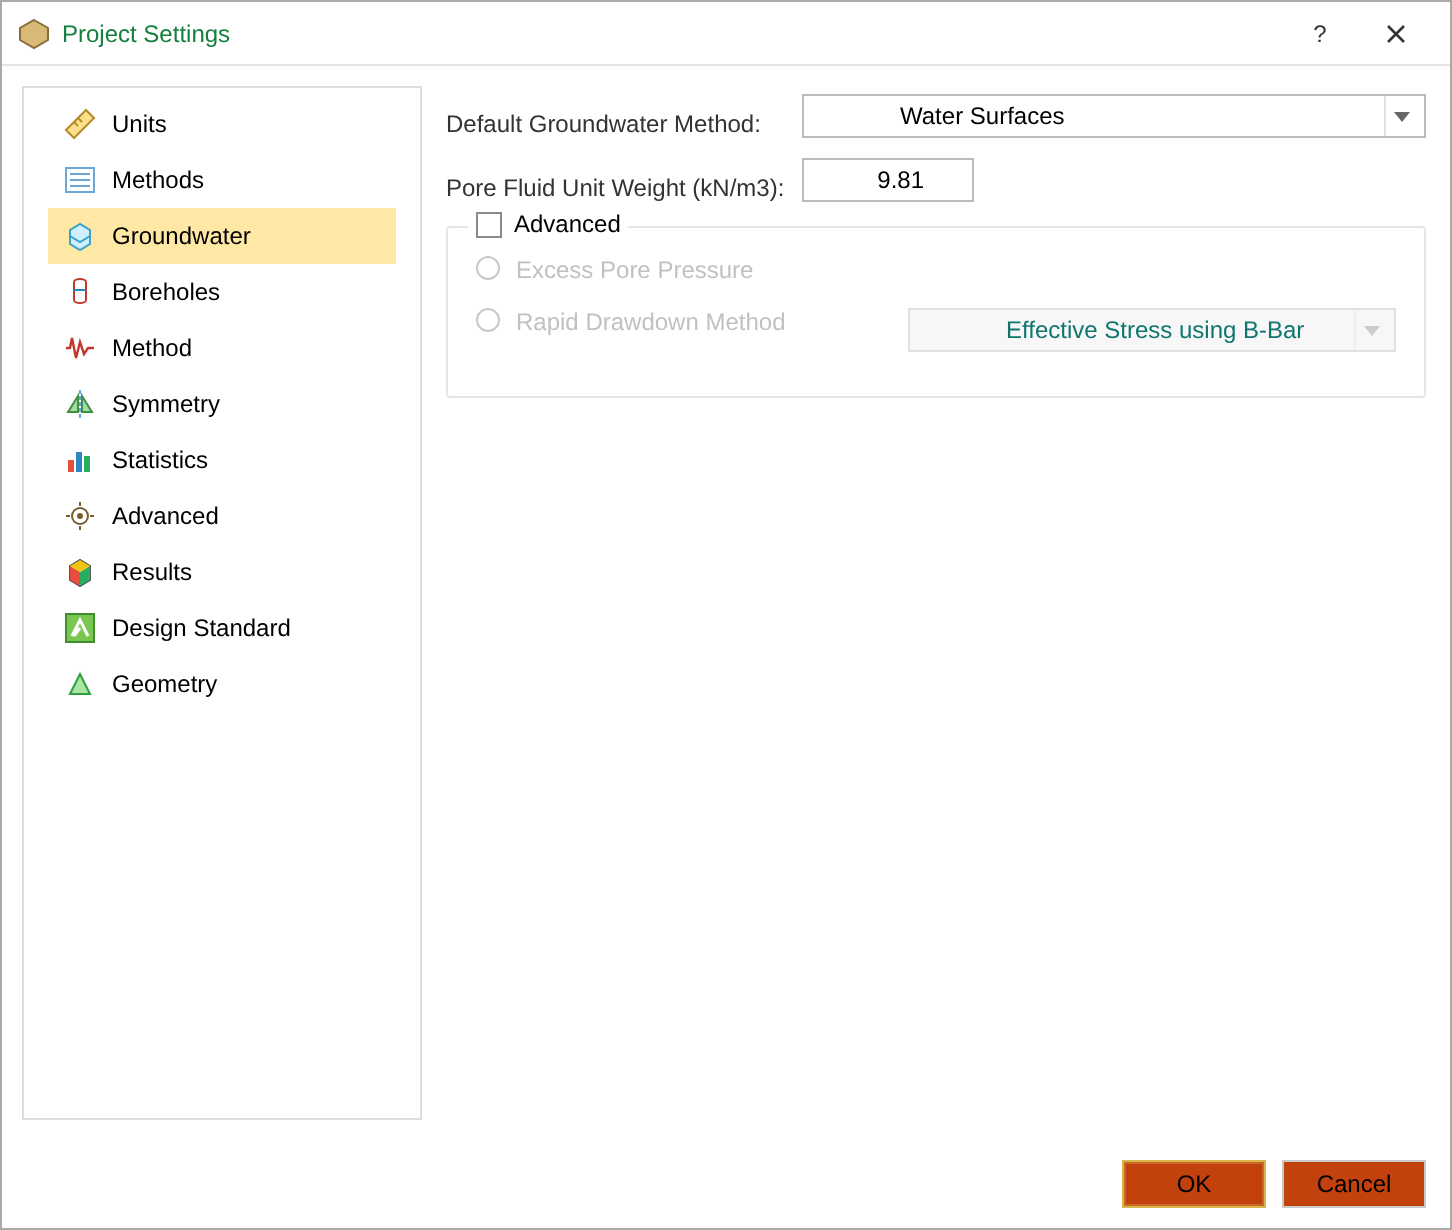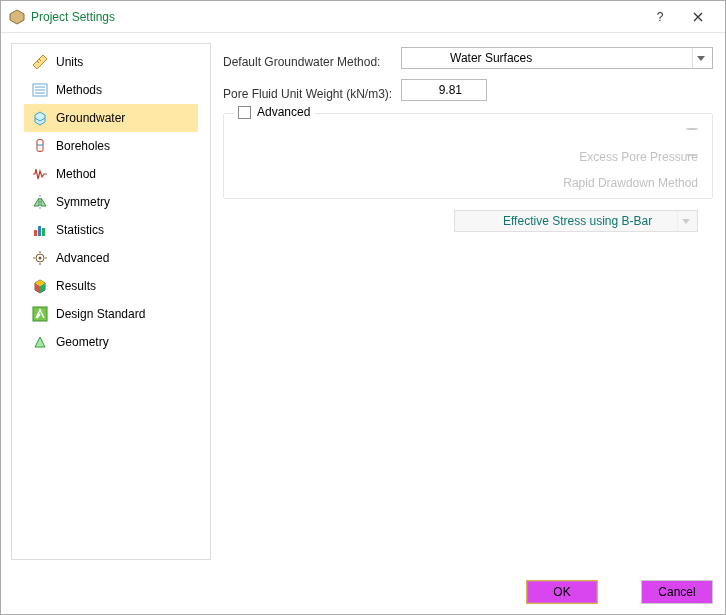--- a/index.html
+++ b/index.html
@@ -18,25 +18,25 @@
 .row label { width: 170px; color: #333; }
 .combo { flex: 1; height: 22px; border: 1px solid #bcbcbc; background: #fff; display: flex; align-items: center; padding: 0 4px; }
 .combo .val { flex: 1; margin-left: 44px; }
 .combo .caret { width: 16px; height: 20px; display: flex; align-items: center; justify-content: center; border-left: 1px solid #e0e0e0; color: #666; }
 .combo.disabled { color: #0f766e; border-color: #e0e0e0; background: #f7f7f7; }
 .combo.disabled .caret { color: #ccc; border-left-color: #eee; }
 .numeric { width: 86px; height: 22px; border: 1px solid #bcbcbc; text-align: right; padding: 2px 24px; }
 .fieldset { border: 1px solid #e6e6e6; border-radius: 2px; padding: 14px 14px 18px 14px; margin-top: 2px; position: relative; }
 .fieldset .legend { position: absolute; top: -9px; left: 10px; background: #fff; padding: 0 4px; display: flex; align-items: center; gap: 6px; }
 .chk { width: 13px; height: 13px; border: 1px solid #8a8a8a; background: #fff; }
-.opt { display: flex; align-items: flex-end; gap: 20px; height: 26px; color: #c1c1c1; flex-direction: column; }
+.opt { display: flex; align-items: flex-start; gap: 8px; height: 26px; color: #c1c1c1; }
 .radio { width: 12px; height: 12px; border: 1px solid #c9c9c9; border-radius: 50%; background: #fff; }
 .opt .combo { width: 244px; flex: none; margin-left: auto; }
 .footer { display: flex; justify-content: flex-end; gap: 8px; padding: 10px 12px; }
-.btn { min-width: 72px; height: 24px; border: 1px solid #c9c9c9; background: #d946ef; display: flex; align-items: center; justify-content: center; cursor: default; margin-left: 35px; }
+.btn { min-width: 72px; height: 24px; border: 1px solid #c9c9c9; background: #c2410c; display: flex; align-items: center; justify-content: center; cursor: default; }
 .btn.default { border-color: #d9b44a; box-shadow: 0 0 0 1px rgba(217,180,74,.35) inset; }
 svg { display: block; }
 </style>
 </head>
 <body>
 
 <div class="titlebar">
   <span class="app-icon">
     <svg width="16" height="16" viewBox="0 0 16 16">
         <polygon points="8,1 15,5 15,11 8,15 1,11 1,5" fill="#d9b977" stroke="#8a6d3b" stroke-width="1"></polygon>

